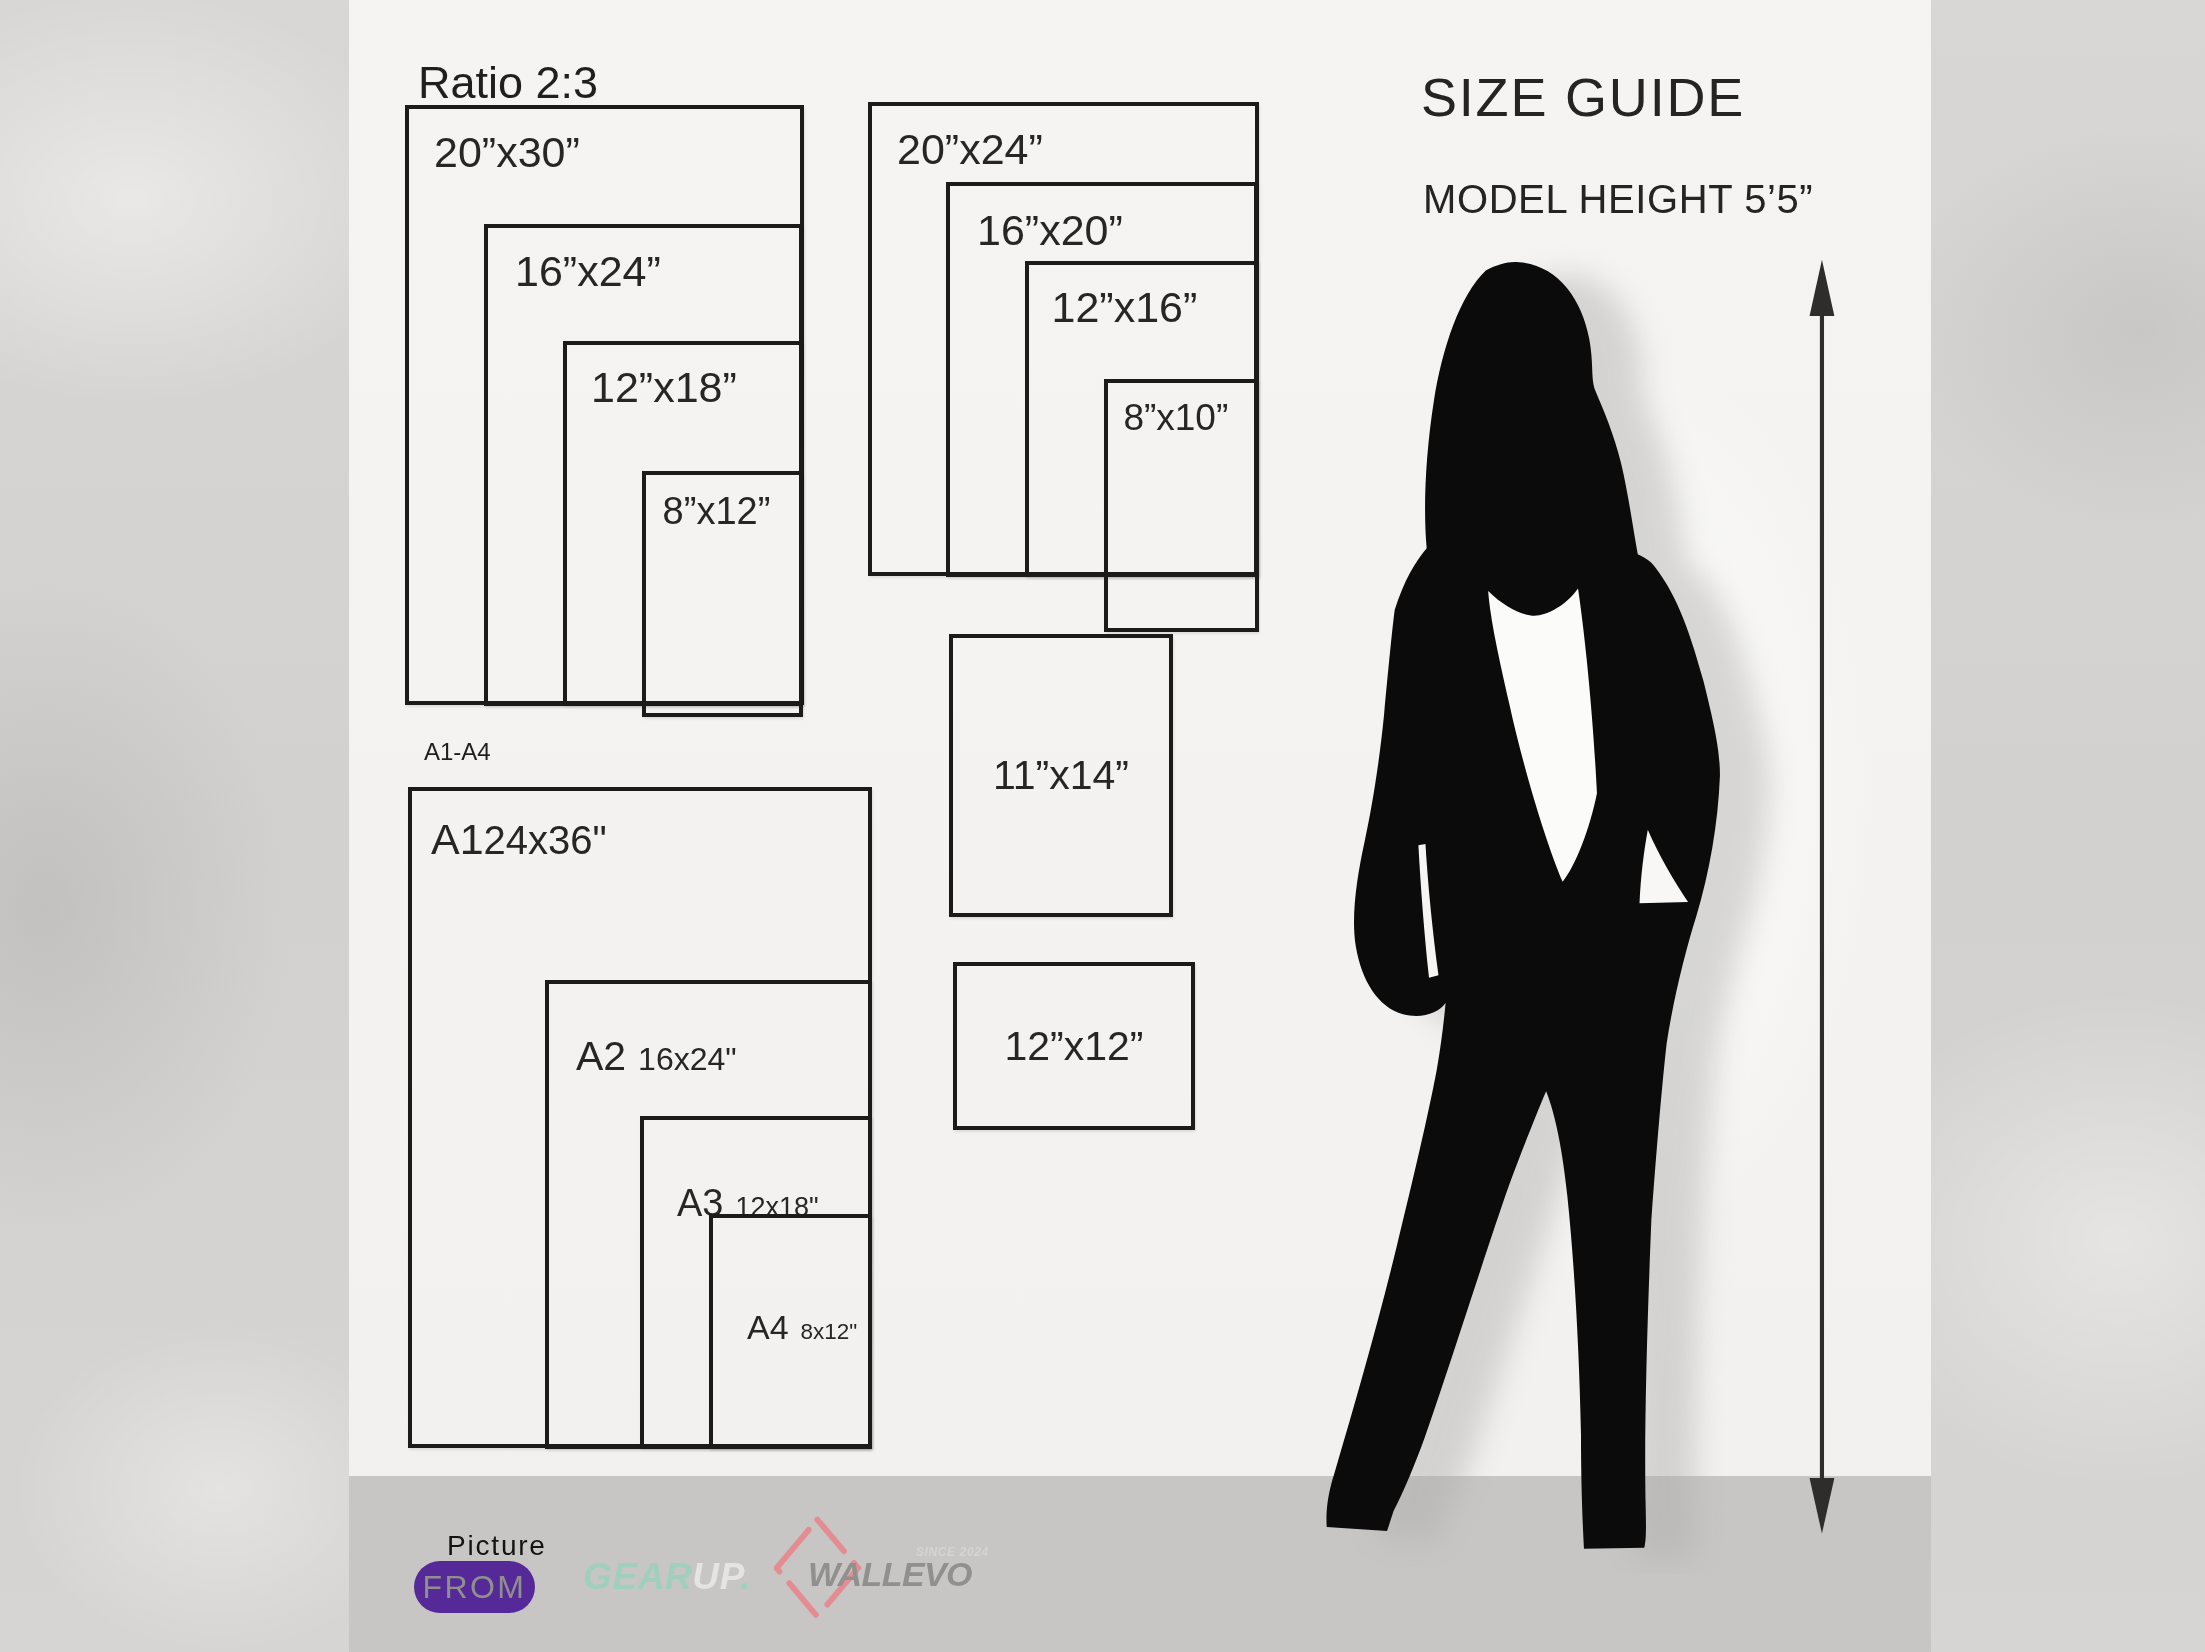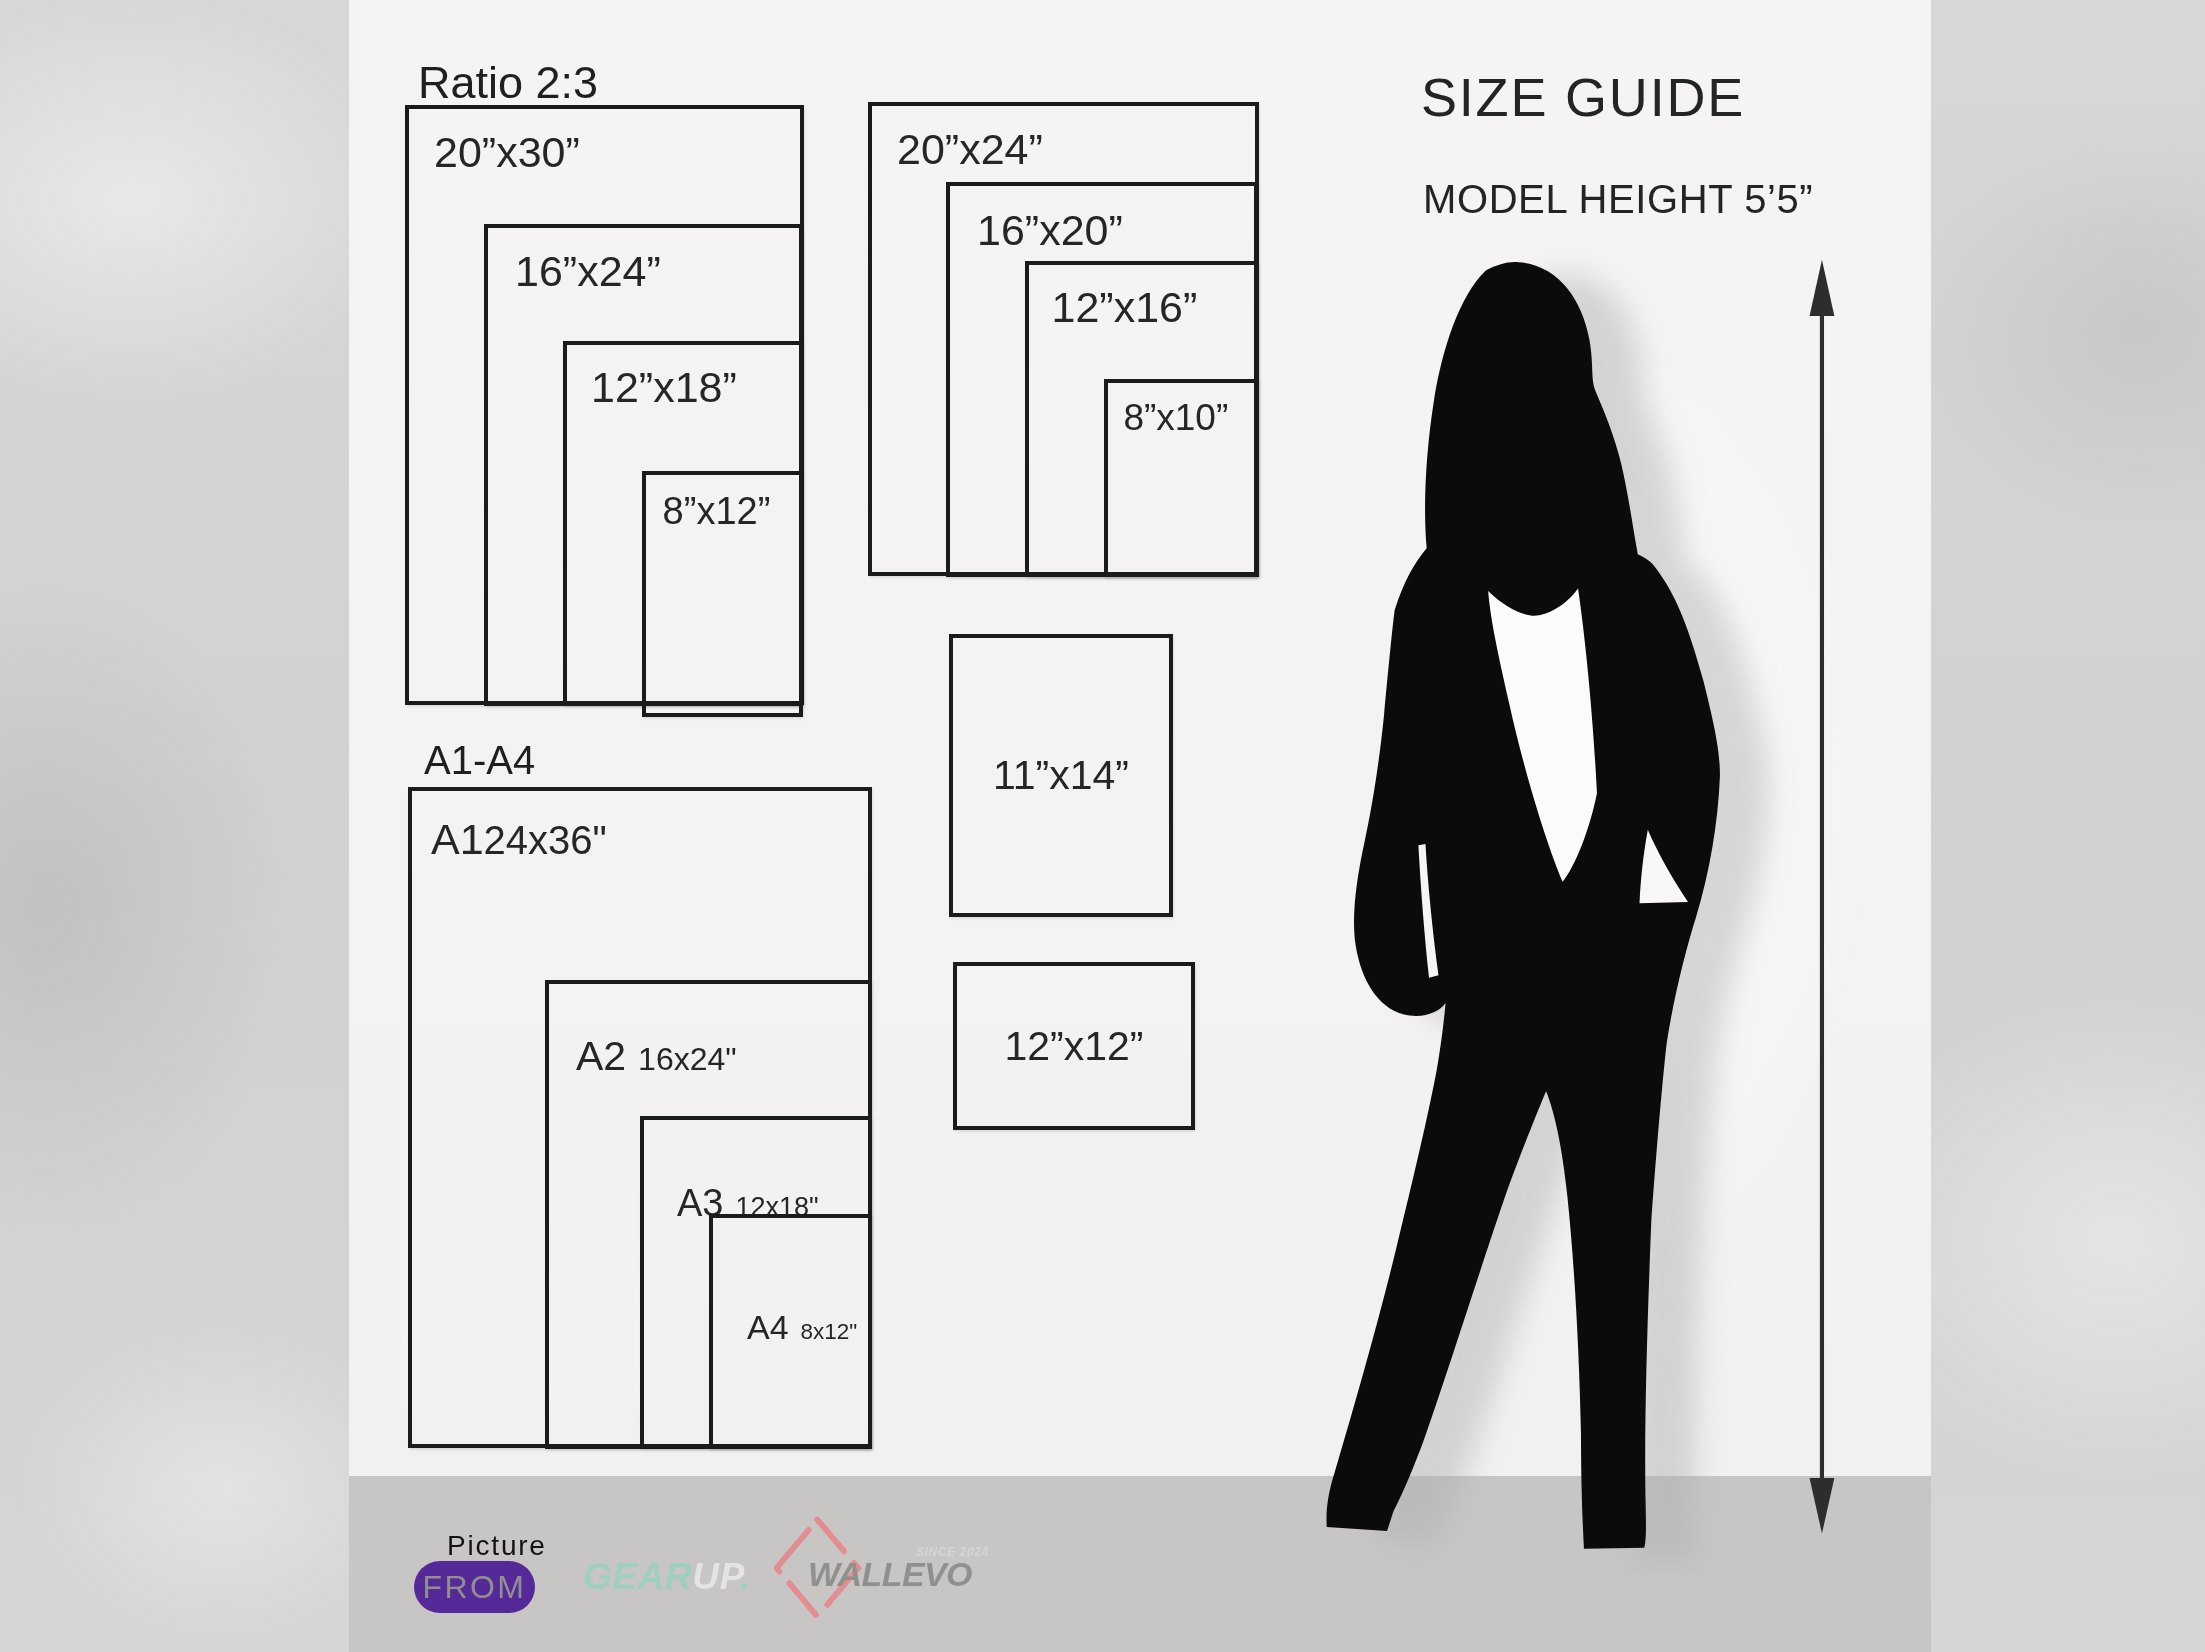--- a/index.html
+++ b/index.html
@@ -114,25 +114,25 @@
 
 <div class="szrect" style="left:868px;top:102px;width:391px;height:474px;">
   <span class="szlabel" style="left:25px;top:19px;">20”x24”</span>
 </div>
 <div class="szrect" style="left:946px;top:182px;width:312px;height:395px;">
   <span class="szlabel" style="left:27px;top:20px;">16”x20”</span>
 </div>
 <div class="szrect" style="left:1025px;top:261px;width:234px;height:316px;">
   <span class="szlabel" style="left:22.5px;top:18px;">12”x16”</span>
 </div>
-<div class="szrect" style="left:1104px;top:379px;width:155px;height:198px;text-align:right;">
+<div class="szrect" style="left:1104px;top:379px;width:155px;height:253px;text-align:right;">
   <span class="szlabel" style="left:15.4px;top:14px;font-size:37px;">8”x10”</span>
 </div>
 
-<div class="heading" style="left:424px;top:738px;font-size:40px;">A1-A4</div>
+<div class="heading" style="left:424px;top:738px;font-size:24px;">A1-A4</div>
 
 <div class="szrect" style="left:408px;top:787px;width:464px;height:661px;">
   <span class="szlabel" style="left:19px;top:24px;">
     <span class="aname" style="font-size:43px;">A1</span><span class="adim" style="font-size:40px;">24x36"</span>
   </span>
 </div>
 <div class="szrect" style="left:545px;top:980px;width:327px;height:469px;">
   <span class="szlabel" style="left:27px;top:47px;">
     <span class="aname">A2</span>&nbsp;<span class="adim" style="font-size:32px;">16x24"</span>
   </span>

